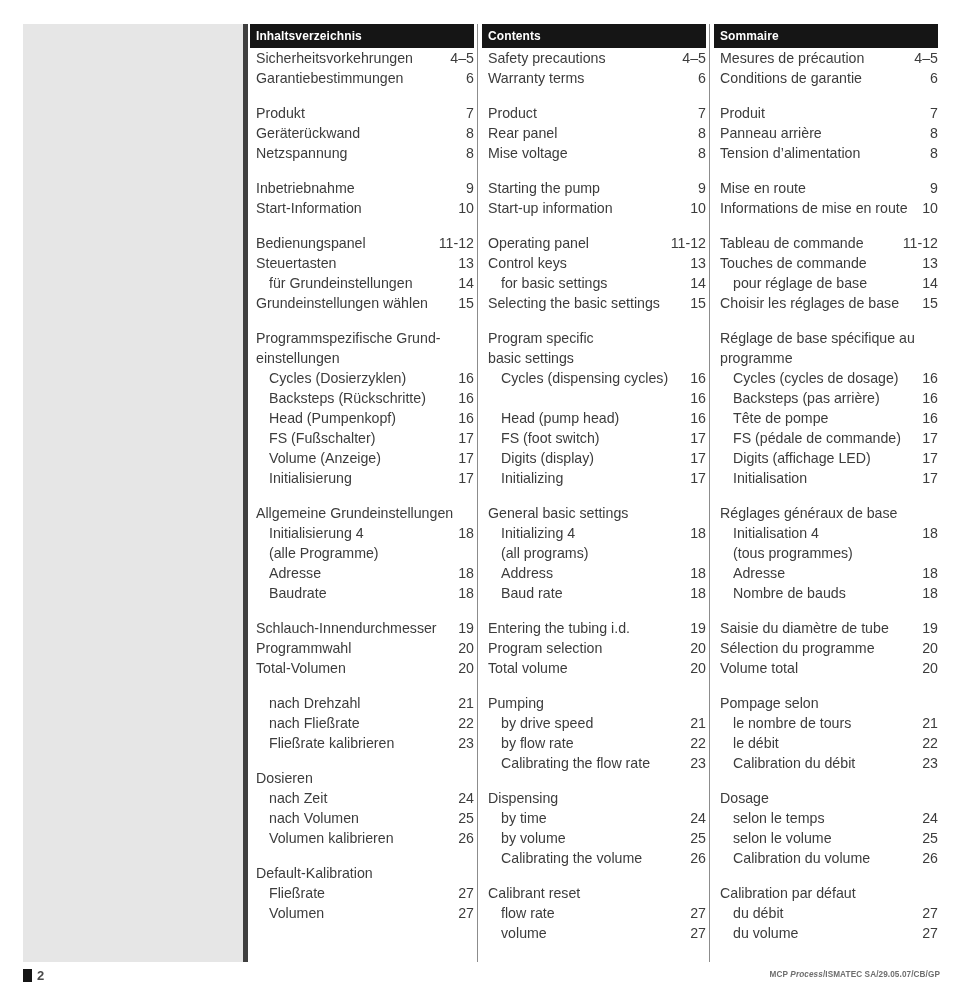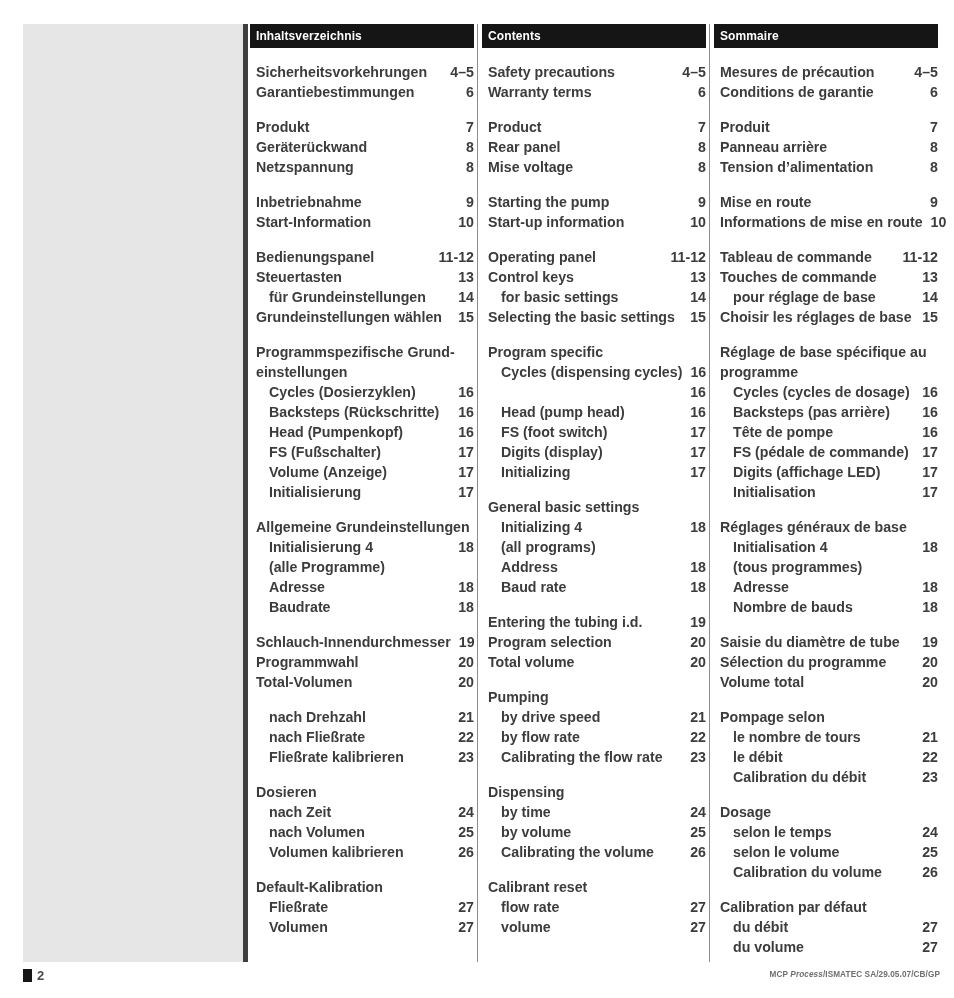--- a/index.html
+++ b/index.html
@@ -68,22 +68,20 @@
     line-height: 24px;
     height: 24px;
     padding-left: 6px;
     box-sizing: border-box;
     letter-spacing: 0.1px;
     margin-left: -6px;
     width: 224px;
   }
 
   .toc {
-    margin-top: 14px;
-    font-weight: bold;
   }
 
   
   .group {
     margin-bottom: 15px;
   }
 
   .row {
     display: flex;
     align-items: baseline;
@@ -419,20 +417,24 @@
             <span class="label">Selecting the basic settings</span>
             <span class="dots"></span>
             <span class="page">15</span>
           </div>
         </div>
         <div class="group">
           <div class="row noindent cont">
             <span class="label">Program specific</span>
             <span class="dots"></span>
           </div>
+          <div class="row noindent cont">
+            <span class="label">basic settings</span>
+            <span class="dots"></span>
+          </div>
           <div class="row indent">
             <span class="label">Cycles (dispensing cycles)</span>
             <span class="dots"></span>
             <span class="page">16</span>
           </div>
           <div class="row indent">
             <span class="dots"></span>
             <span class="page">16</span>
           </div>
           <div class="row indent">

